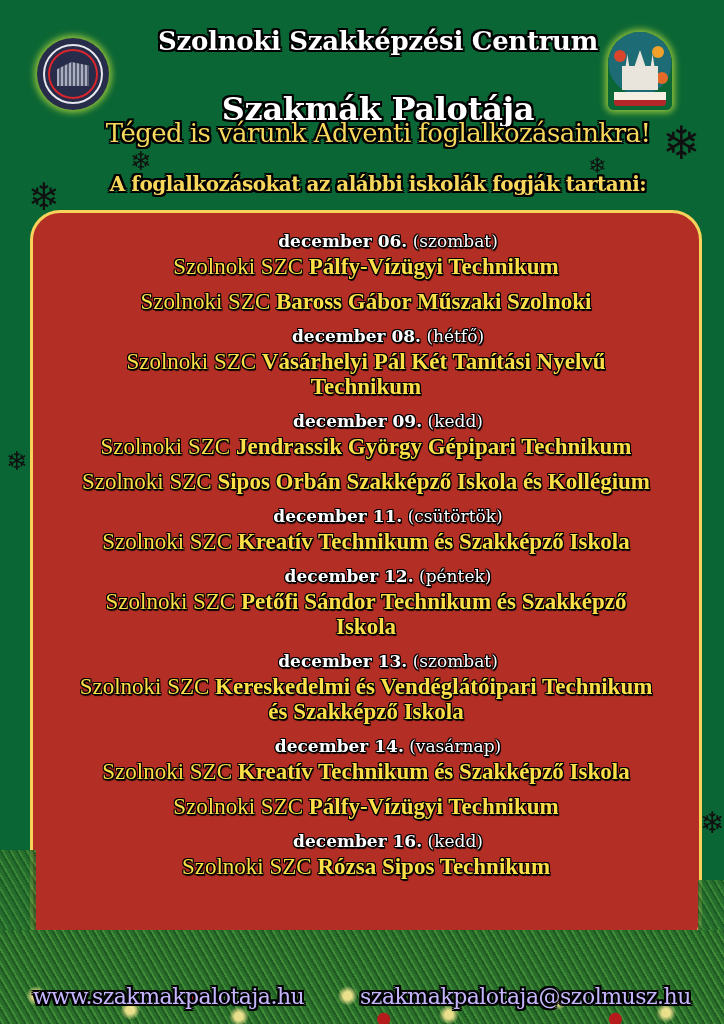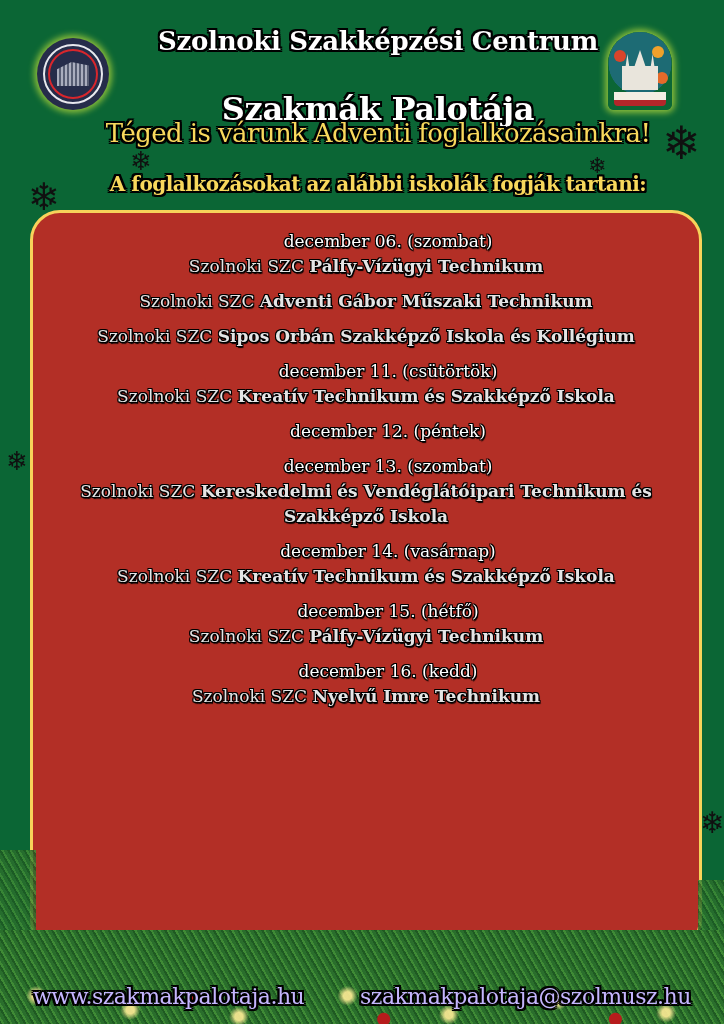--- a/index.html
+++ b/index.html
@@ -47,22 +47,22 @@
     background: linear-gradient(#f3efe3 0 60%, #b3262a 60%); border-radius: 0 0 4px 4px; }
   .logo-right .gear { position: absolute; width: 12px; height: 12px; border-radius: 50%; }
 
   .panel {
     position: absolute; left: 30px; top: 210px; width: 666px; height: 734px;
     background: #b32f26; border: 3px solid #f7d35a; border-radius: 30px;
   }
   .entries { position: absolute; left: 0; top: 16px; width: 100%; text-align: center; }
   .entry { margin-bottom: 10px; }
   .date-line { color: #fff; font-size: 17px; line-height: 25px; }
-  .date-line .date { font-weight: normal; padding-left: 44px; }
-  .school-line { color: #e5e5e5; font-size: 17px; line-height: 25px; padding: 0 40px; }
+  .date-line .date { font-weight: bold; padding-left: 44px; }
+  .school-line { color: #fde047; font-size: 23px; line-height: 25px; padding: 0 40px; font-family: Liberation Serif, serif; }
   .school-line .school { font-weight: bold; }
 
   .flake { position: absolute; color: #101010; font-size: 40px; line-height: 1; font-family: "DejaVu Sans", sans-serif; }
 
   .garland {
     position: absolute; left: 0; top: 930px; width: 724px; height: 94px;
     background:
       radial-gradient(circle at 5% 70%, rgba(255,236,150,.9) 0 4px, transparent 10px),
       radial-gradient(circle at 18% 85%, rgba(255,236,150,.9) 0 4px, transparent 10px),
       radial-gradient(circle at 33% 92%, rgba(255,236,150,.9) 0 4px, transparent 10px),
@@ -112,49 +112,55 @@
 <div class="center sub1 outline-dark">Téged is várunk Adventi foglalkozásainkra!</div>
 <div class="center sub2 outline-dark">A foglalkozásokat az alábbi iskolák fogják tartani:</div>
 
 <div class="panel">
   <div class="entries">
     <div class="entry">
       <div class="date-line outline-thin"><span class="date">december 06.</span> <span>(szombat)</span></div>
       <div class="school-line outline-thin"><span>Szolnoki SZC</span> <span class="school">Pálfy-Vízügyi Technikum</span></div>
     </div>
     <div class="entry">
-      <div class="school-line outline-thin"><span>Szolnoki SZC</span> <span class="school">Adventi Gábor Műszaki Technikum</span></div>
+      <div class="school-line outline-thin"><span>Szolnoki SZC</span> <span class="school">Baross Gábor Műszaki Szolnoki</span></div>
     </div>
     <div class="entry">
+      <div class="date-line outline-thin"><span class="date">december 08.</span> <span>(hétfő)</span></div>
+      <div class="school-line outline-thin"><span>Szolnoki SZC</span> <span class="school">Vásárhelyi Pál Két Tanítási Nyelvű Technikum</span></div>
+    </div>
+    <div class="entry">
+      <div class="date-line outline-thin"><span class="date">december 09.</span> <span>(kedd)</span></div>
+      <div class="school-line outline-thin"><span>Szolnoki SZC</span> <span class="school">Jendrassik György Gépipari Technikum</span></div>
     </div>
     <div class="entry">
       <div class="school-line outline-thin"><span>Szolnoki SZC</span> <span class="school">Sipos Orbán Szakképző Iskola és Kollégium</span></div>
     </div>
     <div class="entry">
       <div class="date-line outline-thin"><span class="date">december 11.</span> <span>(csütörtök)</span></div>
       <div class="school-line outline-thin"><span>Szolnoki SZC</span> <span class="school">Kreatív Technikum és Szakképző Iskola</span></div>
     </div>
     <div class="entry">
       <div class="date-line outline-thin"><span class="date">december 12.</span> <span>(péntek)</span></div>
+      <div class="school-line outline-thin"><span>Szolnoki SZC</span> <span class="school">Petőfi Sándor Technikum és Szakképző Iskola</span></div>
     </div>
     <div class="entry">
       <div class="date-line outline-thin"><span class="date">december 13.</span> <span>(szombat)</span></div>
       <div class="school-line outline-thin"><span>Szolnoki SZC</span> <span class="school">Kereskedelmi és Vendéglátóipari Technikum és Szakképző Iskola</span></div>
     </div>
     <div class="entry">
       <div class="date-line outline-thin"><span class="date">december 14.</span> <span>(vasárnap)</span></div>
       <div class="school-line outline-thin"><span>Szolnoki SZC</span> <span class="school">Kreatív Technikum és Szakképző Iskola</span></div>
     </div>
     <div class="entry">
-      <div class="date-line outline-thin"><span class="date">december 15.</span> <span>(hétfő)</span></div>
       <div class="school-line outline-thin"><span>Szolnoki SZC</span> <span class="school">Pálfy-Vízügyi Technikum</span></div>
     </div>
     <div class="entry">
       <div class="date-line outline-thin"><span class="date">december 16.</span> <span>(kedd)</span></div>
-      <div class="school-line outline-thin"><span>Szolnoki SZC</span> <span class="school">Nyelvű Imre Technikum</span></div>
+      <div class="school-line outline-thin"><span>Szolnoki SZC</span> <span class="school">Rózsa Sipos Technikum</span></div>
     </div>
   </div>
 </div>
 
 <div class="garland-side"></div>
 <div class="garland-side right"></div>
 <div class="garland"></div>
 
 <a class="footer-link web outline-dark">www.szakmakpalotaja.hu</a>
 <a class="footer-link mail outline-dark">szakmakpalotaja@szolmusz.hu</a>

